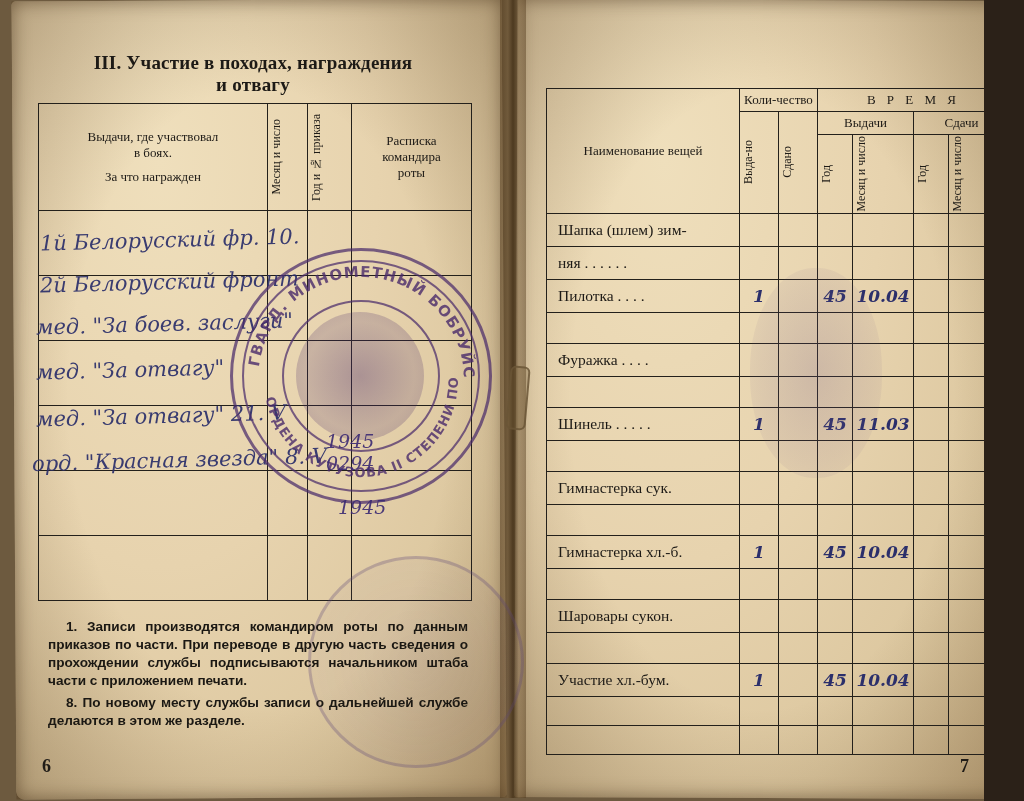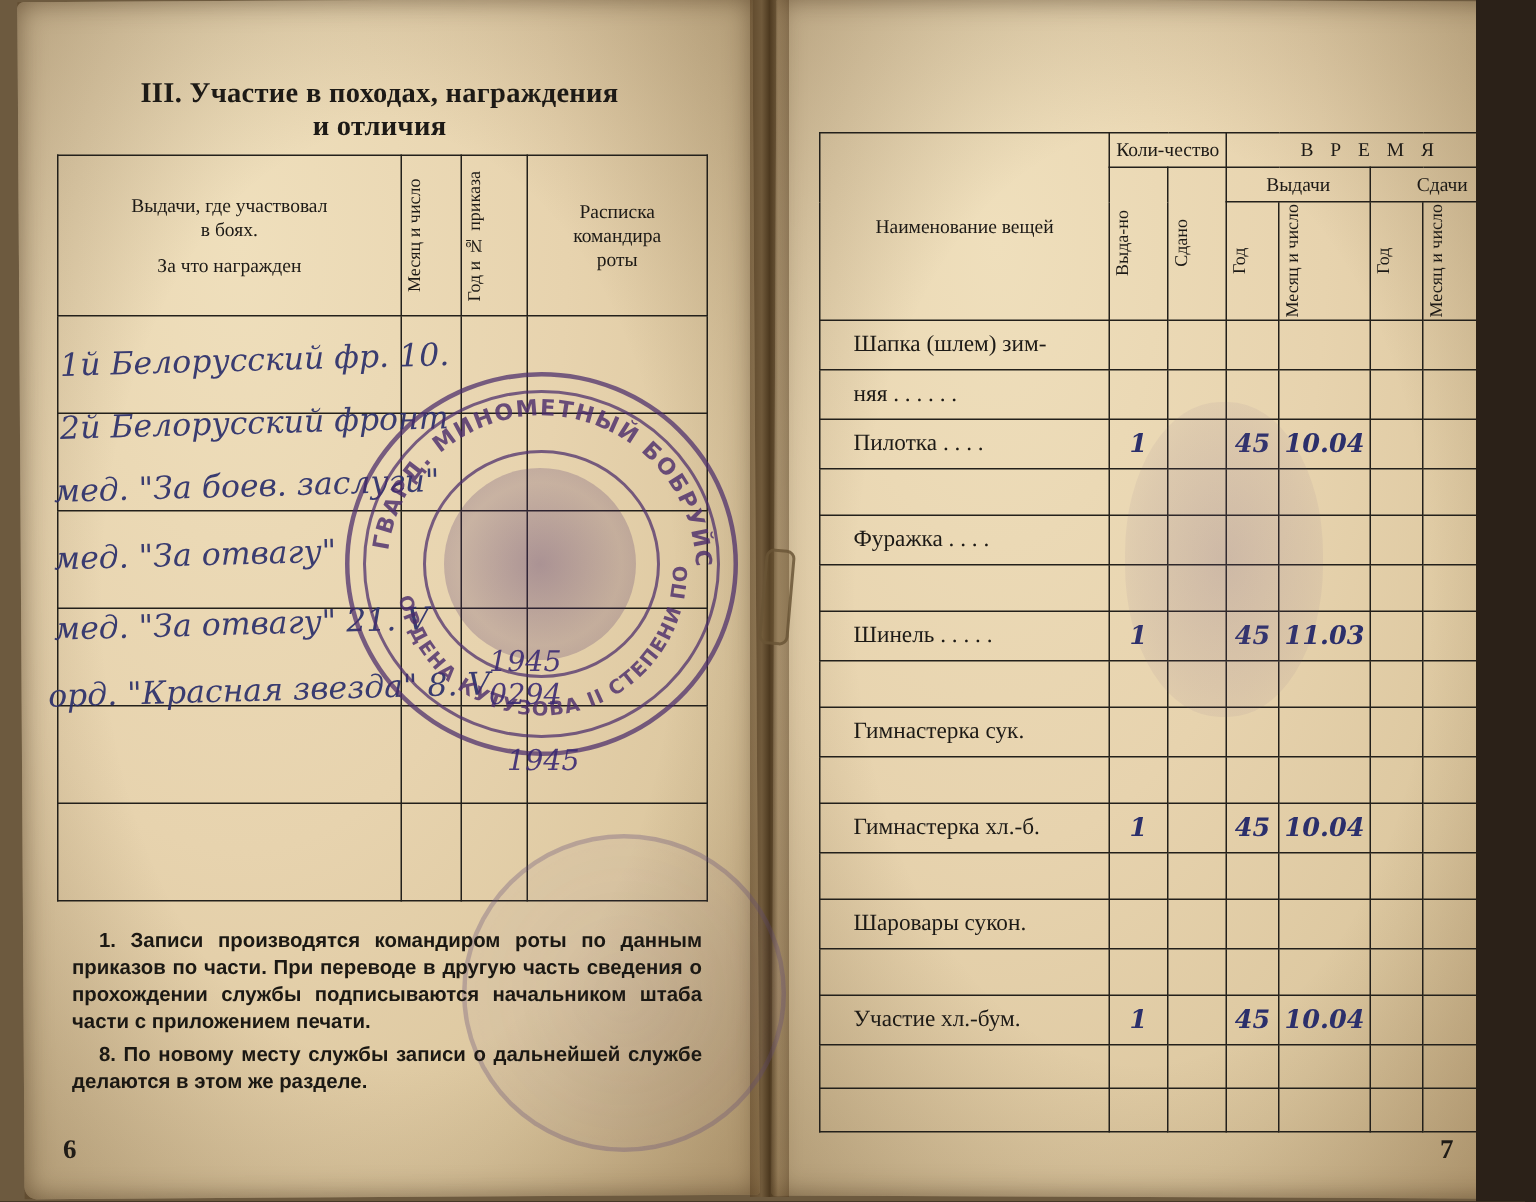--- a/index.html
+++ b/index.html
@@ -141,21 +141,21 @@
   .notes-body p { margin: 0 0 4px 0; text-indent: 18px; }
   .folio { position: absolute; font-size: 18px; color: #201c17; font-weight: bold; }
 
   
   .r-title { left: 540px; top: 50px; width: 430px; }
   .r-table { left: 538px; top: 88px; }
   .r-table td { height: 20px; }
   .r-table .namecell {
     text-align: left;
     font-size: 15.5px;
-    padding-left: 22px;
+    padding-left: 11px;
     white-space: nowrap;
   }
 
   
   .stamp {
     position: absolute;
     left: 222px;
     top: 248px;
     width: 262px;
     height: 256px;
@@ -215,21 +215,21 @@
 
     <div class="leaf leaf-right">
       <div class="edgeshade"></div>
     </div>
 
     <div class="gutter"></div>
     <div class="staple"></div>
 
     <div class="pg hdr l-title">
       <div>III. Участие в походах, награждения</div>
-      <div>и отличия</div>
+      <div>и отвагу</div>
     </div>
 
     <table class="grid pg l-table">
       <tbody>
           <tr class="l-head">
         <td rowspan="1" style="width:218px;height:104px;">
           <div>Выдачи, где участвовал</div>
           <div>в боях.</div>
           <div style="margin-top:8px">За что награжден</div>
         </td>

